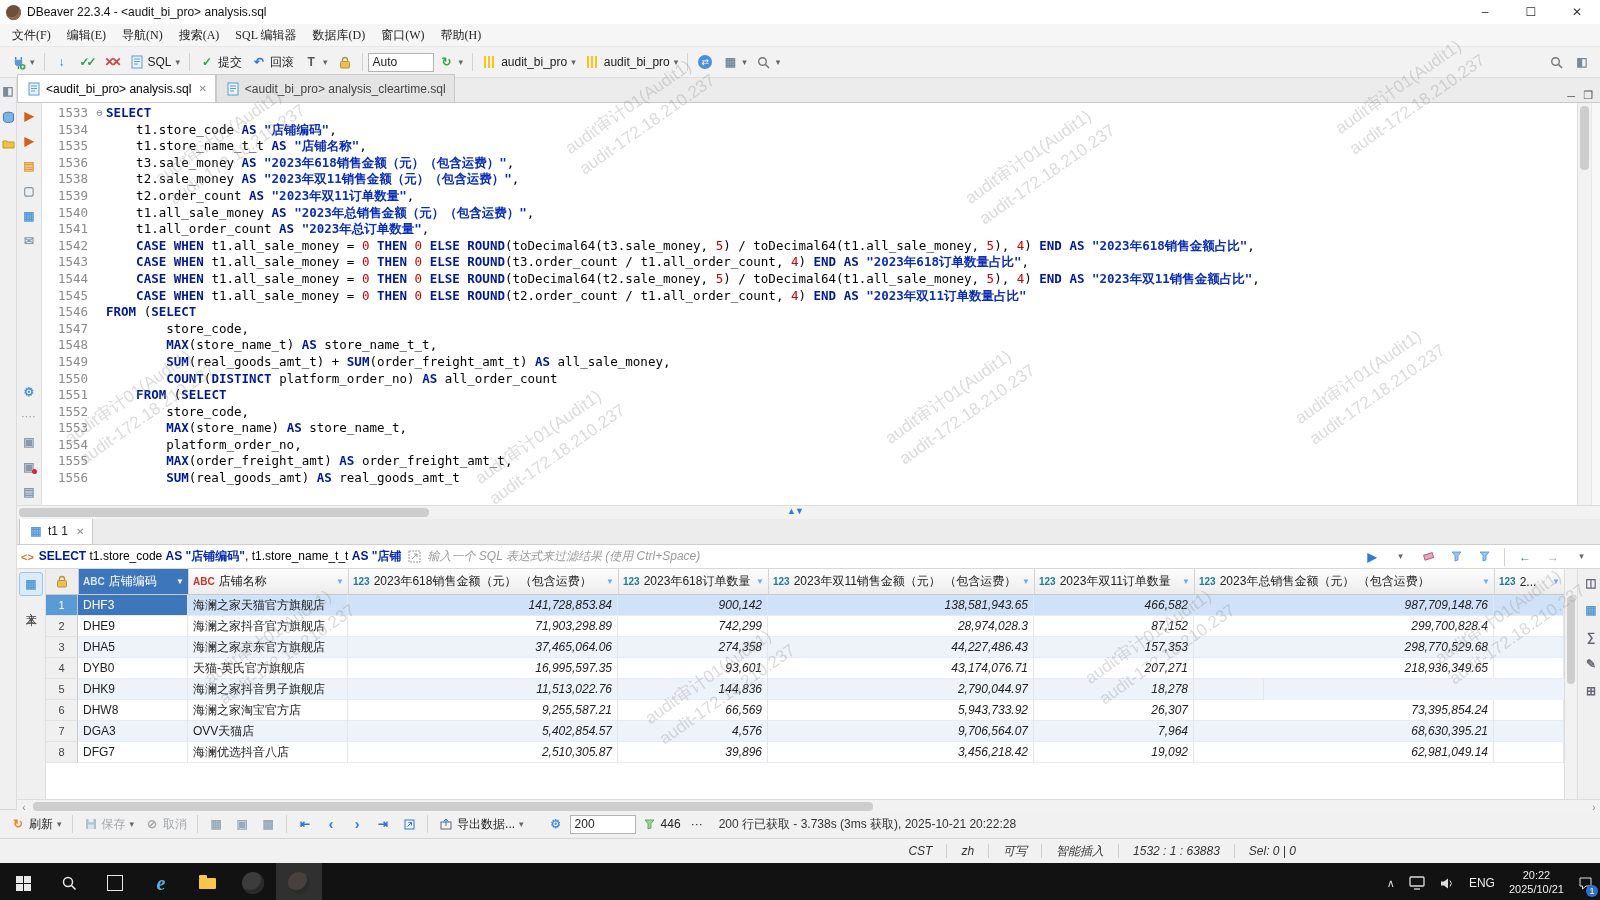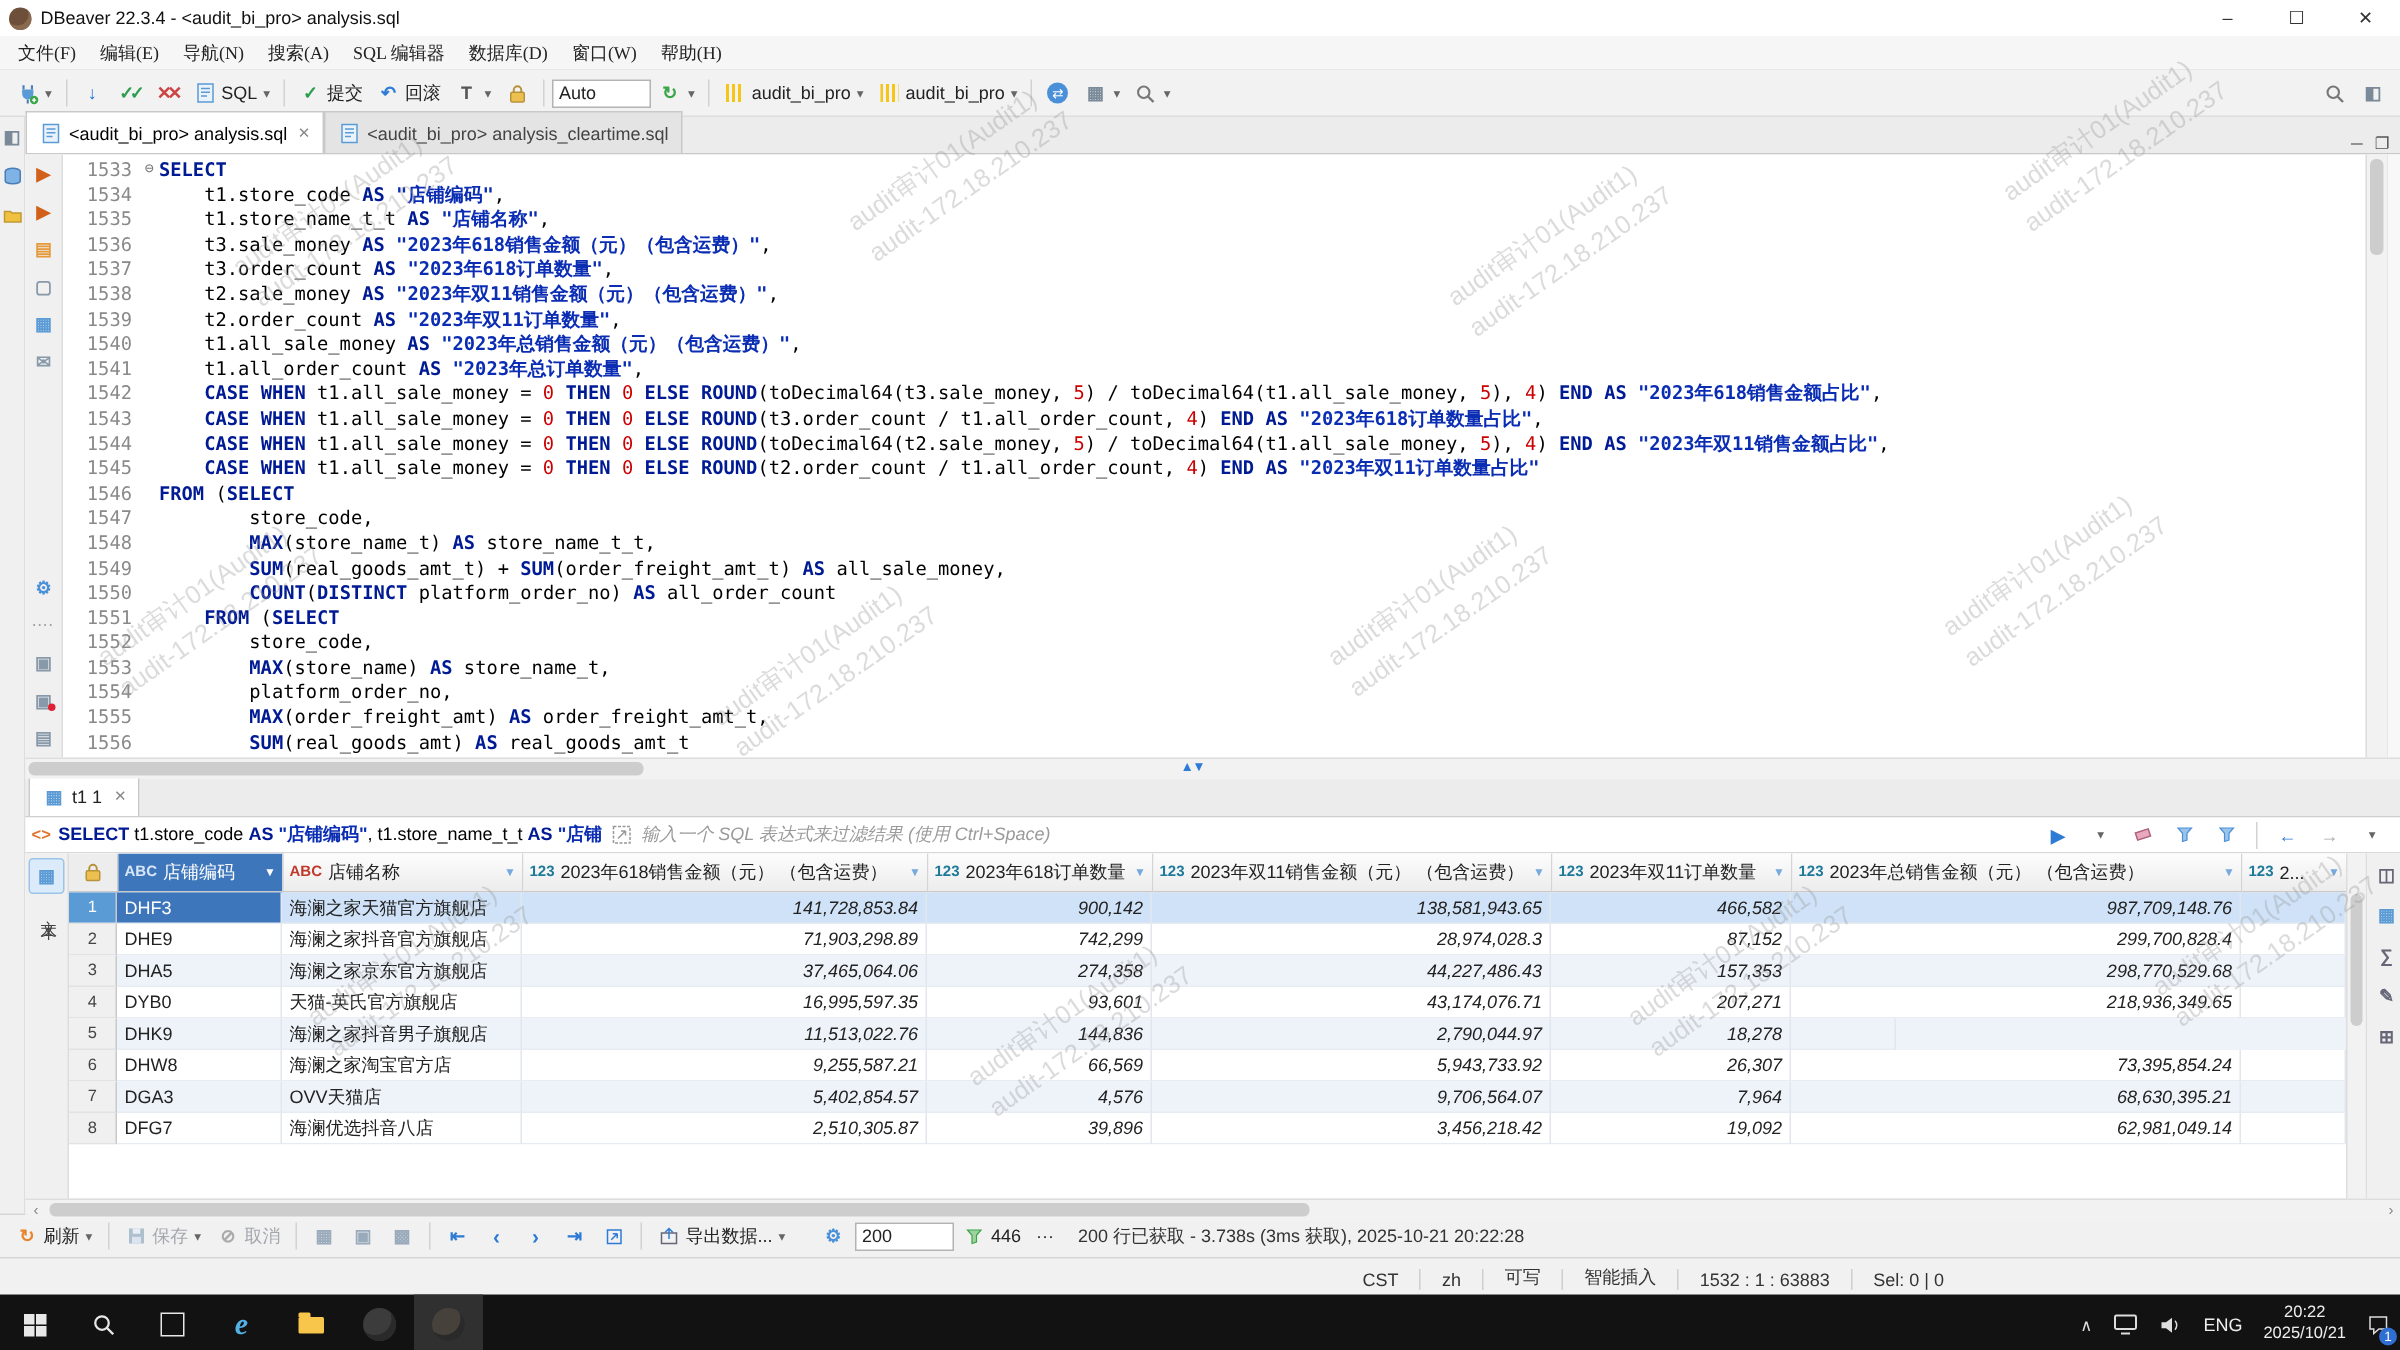--- a/index.html
+++ b/index.html
@@ -399,21 +399,20 @@
               <span class="ic">
                 <b style="color:#8899aa">▤</b>
               </span>
             </span>
           </div>
         <div class="code-wrap">
             <div class="cl"><span class="ln">1533</span><span class="fold">⊖</span><span class="ct"><span class="tk-kw">SELECT</span></span></div>
             <div class="cl"><span class="ln">1534</span><span class="fold"></span><span class="ct"><span class="tk-pl">    t1.store_code </span><span class="tk-kw">AS</span><span class="tk-pl"> </span><span class="tk-str">"店铺编码"</span><span class="tk-pl">,</span></span></div>
             <div class="cl"><span class="ln">1535</span><span class="fold"></span><span class="ct"><span class="tk-pl">    t1.store_name_t_t </span><span class="tk-kw">AS</span><span class="tk-pl"> </span><span class="tk-str">"店铺名称"</span><span class="tk-pl">,</span></span></div>
             <div class="cl"><span class="ln">1536</span><span class="fold"></span><span class="ct"><span class="tk-pl">    t3.sale_money </span><span class="tk-kw">AS</span><span class="tk-pl"> </span><span class="tk-str">"2023年618销售金额（元）（包含运费）"</span><span class="tk-pl">,</span></span></div>
-            <div class="cl"><span class="ln">1537</span><span class="fold"></span><span class="ct"><span class="tk-pl">    t3.order_count </span><span class="tk-kw">AS</span><span class="tk-pl"> </span><span class="tk-str">"2023年618订单数量"</span><span class="tk-pl">,</span></span></div>
             <div class="cl"><span class="ln">1538</span><span class="fold"></span><span class="ct"><span class="tk-pl">    t2.sale_money </span><span class="tk-kw">AS</span><span class="tk-pl"> </span><span class="tk-str">"2023年双11销售金额（元）（包含运费）"</span><span class="tk-pl">,</span></span></div>
             <div class="cl"><span class="ln">1539</span><span class="fold"></span><span class="ct"><span class="tk-pl">    t2.order_count </span><span class="tk-kw">AS</span><span class="tk-pl"> </span><span class="tk-str">"2023年双11订单数量"</span><span class="tk-pl">,</span></span></div>
             <div class="cl"><span class="ln">1540</span><span class="fold"></span><span class="ct"><span class="tk-pl">    t1.all_sale_money </span><span class="tk-kw">AS</span><span class="tk-pl"> </span><span class="tk-str">"2023年总销售金额（元）（包含运费）"</span><span class="tk-pl">,</span></span></div>
             <div class="cl"><span class="ln">1541</span><span class="fold"></span><span class="ct"><span class="tk-pl">    t1.all_order_count </span><span class="tk-kw">AS</span><span class="tk-pl"> </span><span class="tk-str">"2023年总订单数量"</span><span class="tk-pl">,</span></span></div>
             <div class="cl"><span class="ln">1542</span><span class="fold"></span><span class="ct"><span class="tk-pl">    </span><span class="tk-kw">CASE</span><span class="tk-pl"> </span><span class="tk-kw">WHEN</span><span class="tk-pl"> t1.all_sale_money = </span><span class="tk-num">0</span><span class="tk-pl"> </span><span class="tk-kw">THEN</span><span class="tk-pl"> </span><span class="tk-num">0</span><span class="tk-pl"> </span><span class="tk-kw">ELSE</span><span class="tk-pl"> </span><span class="tk-kw">ROUND</span><span class="tk-pl">(toDecimal64(t3.sale_money, </span><span class="tk-num">5</span><span class="tk-pl">) / toDecimal64(t1.all_sale_money, </span><span class="tk-num">5</span><span class="tk-pl">), </span><span class="tk-num">4</span><span class="tk-pl">) </span><span class="tk-kw">END</span><span class="tk-pl"> </span><span class="tk-kw">AS</span><span class="tk-pl"> </span><span class="tk-str">"2023年618销售金额占比"</span><span class="tk-pl">,</span></span></div>
             <div class="cl"><span class="ln">1543</span><span class="fold"></span><span class="ct"><span class="tk-pl">    </span><span class="tk-kw">CASE</span><span class="tk-pl"> </span><span class="tk-kw">WHEN</span><span class="tk-pl"> t1.all_sale_money = </span><span class="tk-num">0</span><span class="tk-pl"> </span><span class="tk-kw">THEN</span><span class="tk-pl"> </span><span class="tk-num">0</span><span class="tk-pl"> </span><span class="tk-kw">ELSE</span><span class="tk-pl"> </span><span class="tk-kw">ROUND</span><span class="tk-pl">(t3.order_count / t1.all_order_count, </span><span class="tk-num">4</span><span class="tk-pl">) </span><span class="tk-kw">END</span><span class="tk-pl"> </span><span class="tk-kw">AS</span><span class="tk-pl"> </span><span class="tk-str">"2023年618订单数量占比"</span><span class="tk-pl">,</span></span></div>
             <div class="cl"><span class="ln">1544</span><span class="fold"></span><span class="ct"><span class="tk-pl">    </span><span class="tk-kw">CASE</span><span class="tk-pl"> </span><span class="tk-kw">WHEN</span><span class="tk-pl"> t1.all_sale_money = </span><span class="tk-num">0</span><span class="tk-pl"> </span><span class="tk-kw">THEN</span><span class="tk-pl"> </span><span class="tk-num">0</span><span class="tk-pl"> </span><span class="tk-kw">ELSE</span><span class="tk-pl"> </span><span class="tk-kw">ROUND</span><span class="tk-pl">(toDecimal64(t2.sale_money, </span><span class="tk-num">5</span><span class="tk-pl">) / toDecimal64(t1.all_sale_money, </span><span class="tk-num">5</span><span class="tk-pl">), </span><span class="tk-num">4</span><span class="tk-pl">) </span><span class="tk-kw">END</span><span class="tk-pl"> </span><span class="tk-kw">AS</span><span class="tk-pl"> </span><span class="tk-str">"2023年双11销售金额占比"</span><span class="tk-pl">,</span></span></div>
             <div class="cl"><span class="ln">1545</span><span class="fold"></span><span class="ct"><span class="tk-pl">    </span><span class="tk-kw">CASE</span><span class="tk-pl"> </span><span class="tk-kw">WHEN</span><span class="tk-pl"> t1.all_sale_money = </span><span class="tk-num">0</span><span class="tk-pl"> </span><span class="tk-kw">THEN</span><span class="tk-pl"> </span><span class="tk-num">0</span><span class="tk-pl"> </span><span class="tk-kw">ELSE</span><span class="tk-pl"> </span><span class="tk-kw">ROUND</span><span class="tk-pl">(t2.order_count / t1.all_order_count, </span><span class="tk-num">4</span><span class="tk-pl">) </span><span class="tk-kw">END</span><span class="tk-pl"> </span><span class="tk-kw">AS</span><span class="tk-pl"> </span><span class="tk-str">"2023年双11订单数量占比"</span></span></div>
             <div class="cl"><span class="ln">1546</span><span class="fold"></span><span class="ct"><span class="tk-kw">FROM</span><span class="tk-pl"> (</span><span class="tk-kw">SELECT</span></span></div>
             <div class="cl"><span class="ln">1547</span><span class="fold"></span><span class="ct"><span class="tk-pl">        store_code,</span></span></div>
@@ -797,21 +796,21 @@
         </span>
         <span class="ui-btn">
           <span class="lb">···</span>
         </span>
       </span>
     <span class="bb-status">200 行已获取 - 3.738s (3ms 获取), 2025-10-21 20:22:28</span>
   </div>
 
   <div class="statusbar">
     <span class="sb-spacer"></span>
-    <span class="sb-host" style="display:flex;align-items:flex-end;">
+    <span class="sb-host" style="display:flex;align-items:center;font-style:italic;">
         <span class="sb-item">CST</span>
         <span class="sb-sep"></span>
         <span class="sb-item">zh</span>
         <span class="sb-sep"></span>
         <span class="sb-item">可写</span>
         <span class="sb-sep"></span>
         <span class="sb-item">智能插入</span>
         <span class="sb-sep"></span>
         <span class="sb-item">1532 : 1 : 63883</span>
         <span class="sb-sep"></span>

